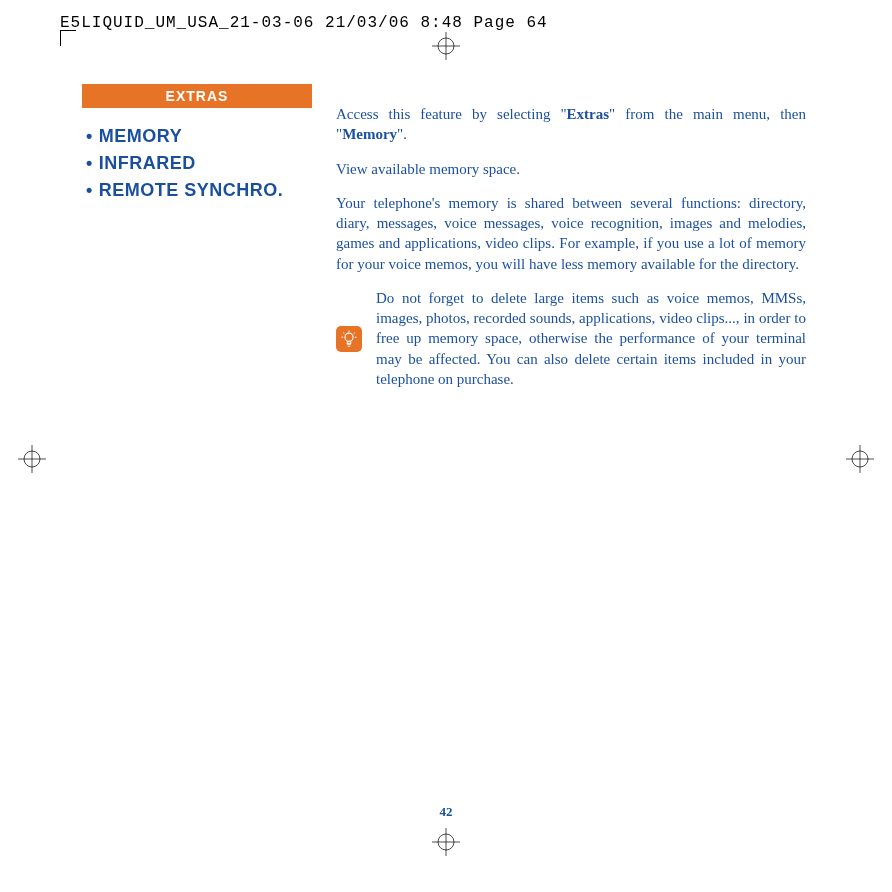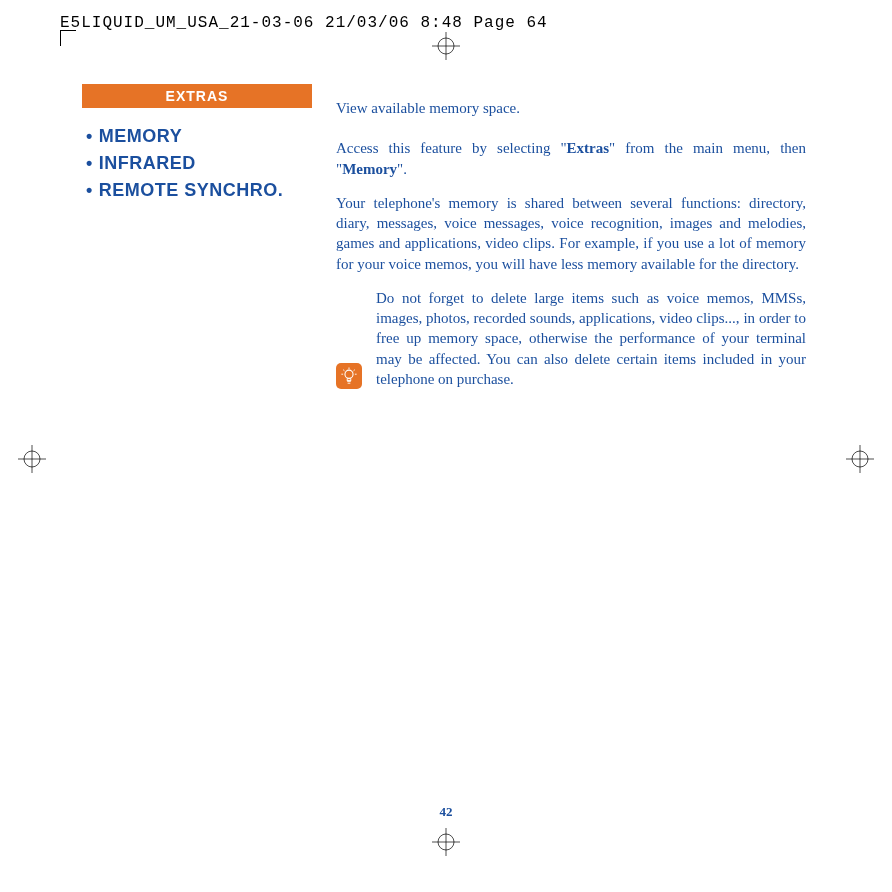--- a/index.html
+++ b/index.html
@@ -81,21 +81,21 @@
       margin-top: 14px;
       text-align: justify;
       line-height: 1.35;
     }
     .access-line { margin-top: 20px; }
     .bold { font-weight: bold; }
     .tip-block {
       display: flex;
       gap: 14px;
       margin-top: 14px;
-      align-items: flex-end;
+      align-items: center;
     }
     .tip-icon {
       width: 26px;
       height: 26px;
       background: #e67326;
       border-radius: 5px;
       flex: 0 0 26px;
       display: flex;
       align-items: center;
       justify-content: center;
@@ -175,25 +175,25 @@
         <span class="bullet">•</span><span>INFRARED</span>
       </div>
       <div class="sidebar-item">
         <span class="bullet">•</span><span>REMOTE SYNCHRO.</span>
       </div>
     </div>
   </aside>
 
   <main class="main">
 
-    <p class="body-text">View available memory space.</p>
-
     <p class="body-text access-line">
       <span>Access this feature by selecting "</span><span class="bold">Extras</span><span>" from the main menu, then "</span><span class="bold">Memory</span><span>".</span>
     </p>
+
+    <p class="body-text">View available memory space.</p>
 
     <p class="body-text">Your telephone's memory is shared between several functions: directory, diary, messages, voice messages, voice recognition, images and melodies, games and applications, video clips. For example, if you use a lot of memory for your voice memos, you will have less memory available for the directory.</p>
 
     <div class="tip-block">
       <div class="tip-icon">
         <svg viewBox="0 0 20 20" width="18" height="18">
           <circle cx="10" cy="8" r="4.5" fill="none" stroke="#fff" stroke-width="1.2"></circle>
           <line x1="10" y1="0.5" x2="10" y2="2.5" stroke="#fff" stroke-width="1"></line>
           <line x1="3.5" y1="3" x2="5" y2="4.3" stroke="#fff" stroke-width="1"></line>
           <line x1="16.5" y1="3" x2="15" y2="4.3" stroke="#fff" stroke-width="1"></line>

